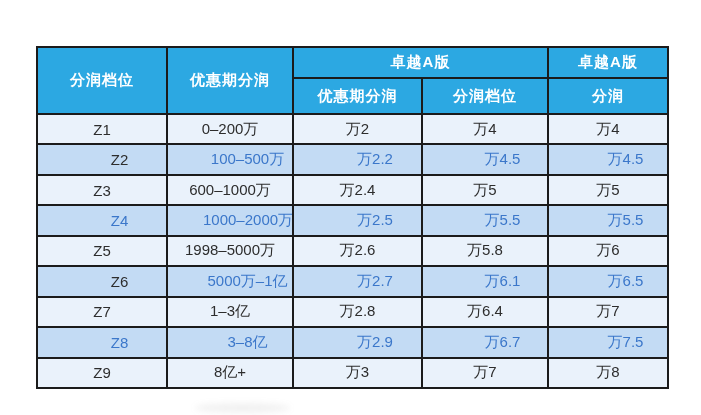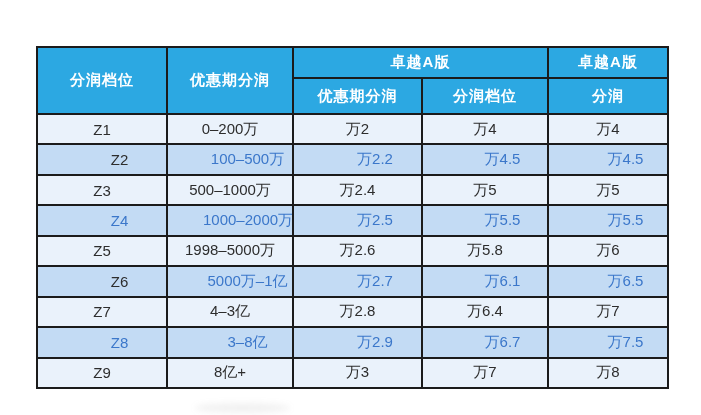--- a/index.html
+++ b/index.html
@@ -103,21 +103,21 @@
       </tr>
       <tr class="hl">
         <td class="tier-dark">Z2</td>
         <td>100–500万</td>
         <td>万2.2</td>
         <td>万4.5</td>
         <td>万4.5</td>
       </tr>
       <tr>
         <td>Z3</td>
-        <td>500–1000万</td>
+        <td>600–1000万</td>
         <td>万2.4</td>
         <td>万5</td>
         <td>万5</td>
       </tr>
       <tr class="hl">
         <td>Z4</td>
         <td>1000–2000万</td>
         <td>万2.5</td>
         <td>万5.5</td>
         <td>万5.5</td>
@@ -131,21 +131,21 @@
       </tr>
       <tr class="hl">
         <td class="tier-dark">Z6</td>
         <td>5000万–1亿</td>
         <td>万2.7</td>
         <td>万6.1</td>
         <td>万6.5</td>
       </tr>
       <tr>
         <td>Z7</td>
-        <td>4–3亿</td>
+        <td>1–3亿</td>
         <td>万2.8</td>
         <td>万6.4</td>
         <td>万7</td>
       </tr>
       <tr class="hl">
         <td>Z8</td>
         <td>3–8亿</td>
         <td>万2.9</td>
         <td>万6.7</td>
         <td>万7.5</td>

